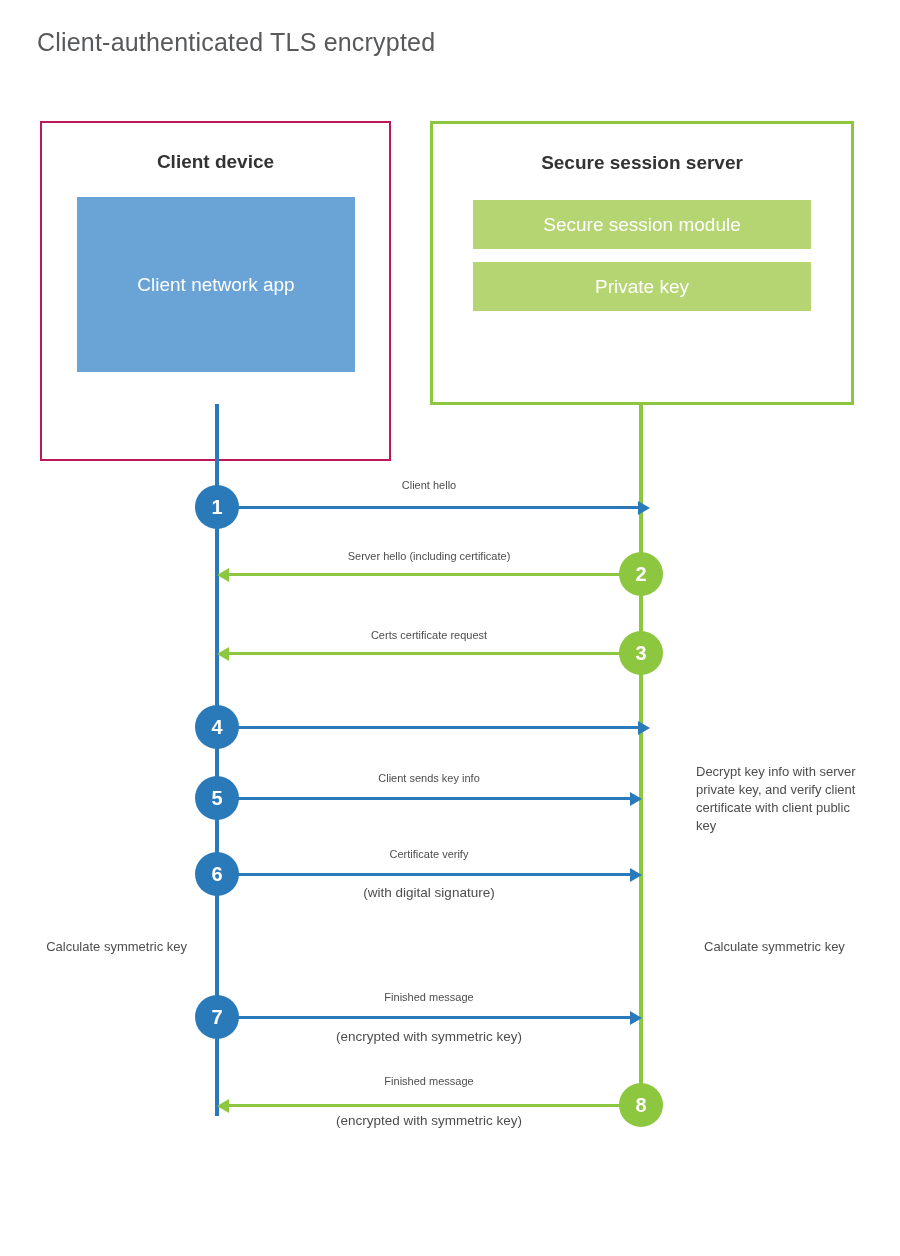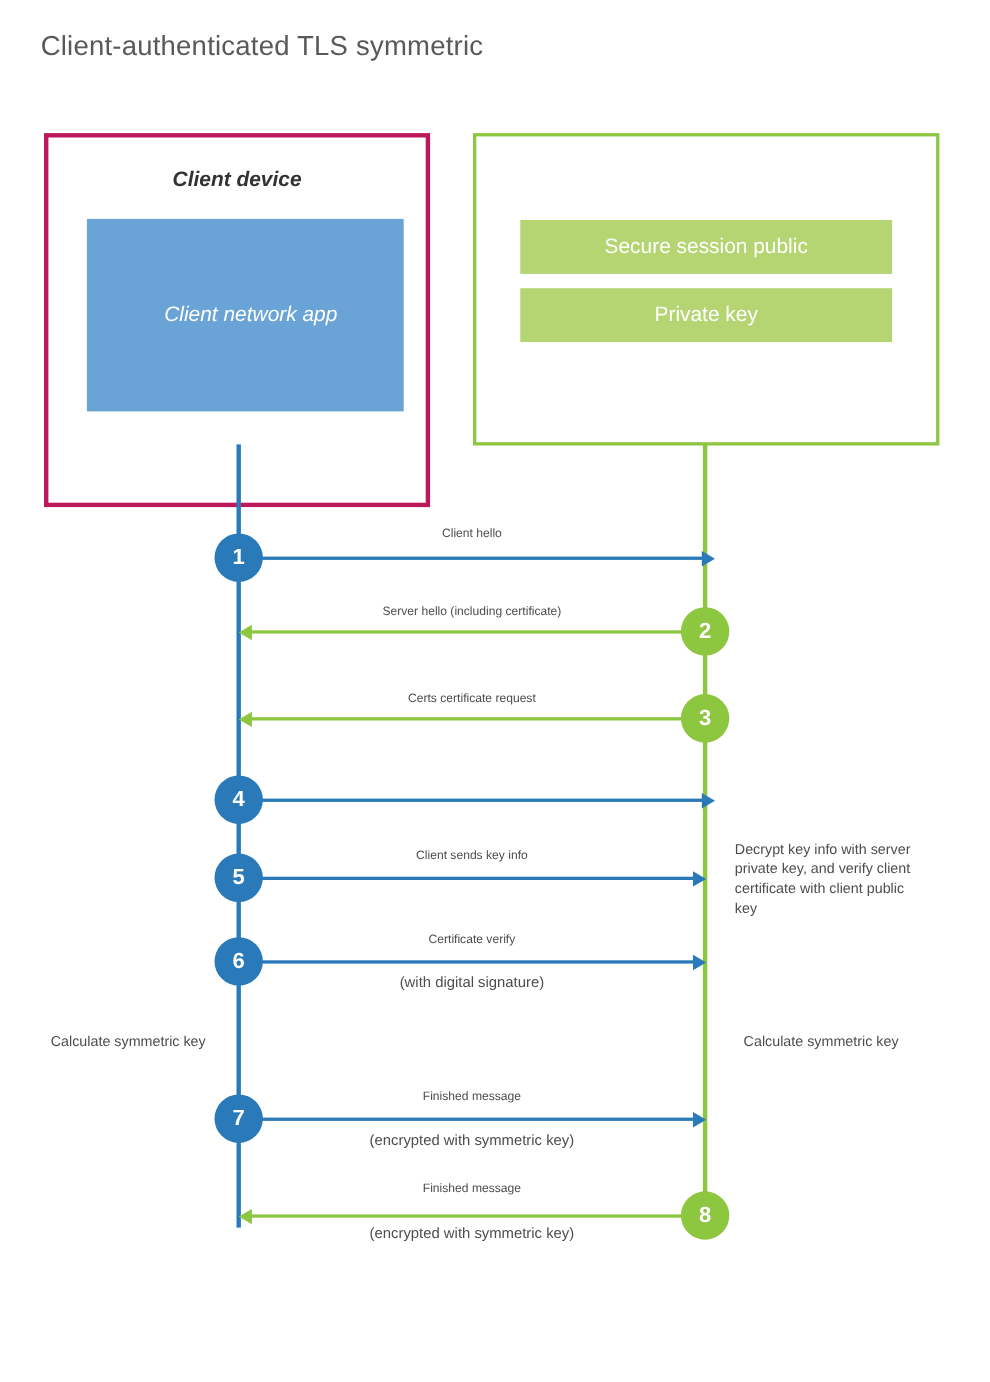--- a/index.html
+++ b/index.html
@@ -35,22 +35,21 @@
   .actor-box {
     position: absolute;
     box-sizing: border-box;
     background: #ffffff;
   }
   .actor-box.client {
     left: 40px;
     top: 121px;
     width: 351px;
     height: 340px;
-    border: 4px solid #be185d;
-    font-style: italic;
+    border: 2px solid #be185d;
   }
   .actor-box.server {
     left: 430px;
     top: 121px;
     width: 424px;
     height: 284px;
     border: 3px solid #8dc63f;
   }
   .actor-title {
     position: absolute;
@@ -70,21 +69,20 @@
     width: 278px;
     height: 175px;
     background: #6aa4d6;
     display: flex;
     align-items: center;
     justify-content: center;
     text-align: center;
     color: #ffffff;
     font-size: 19px;
     line-height: 1.35;
-    padding-left: 10px;
   }
 
   .server-stack {
     position: absolute;
     left: 40px;
     top: 76px;
     width: 338px;
   }
   .server-bar {
     height: 49px;
@@ -173,37 +171,38 @@
   }
 
   
   .side-note {
     position: absolute;
     font-size: 13px;
     line-height: 1.38;
     color: #4d4d4d;
   }
   .side-note.right-align { text-align: right; }
-  .side-note.left-align { text-align: left; }
+  .side-note.left-align { text-align: left; margin-left: 28px; }
 </style>
 </head>
 <body>
 
 <div id="page">
 
-  <div class="page-title">Client-authenticated TLS symmetric</div>
+  <div class="page-title">Client-authenticated TLS encrypted</div>
 
   <div class="actor-box client">
     <div class="actor-title">Client device</div>
     <div class="client-app-rect">Client network app</div>
   </div>
 
   <div class="actor-box server">
+    <div class="actor-title">Secure session server</div>
     <div class="server-stack">
-      <div class="server-bar">Secure session public</div>
+      <div class="server-bar">Secure session module</div>
       <div class="server-bar">Private key</div>
     </div>
   </div>
 
   <div class="lifeline client-line"></div>
   <div class="lifeline server-line"></div>
 
   <div class="msg-label" style="left:217px; top:479px; width:424px;">Client hello</div>
   <div class="arrow blue to-right" style="left:217px; top:506px; width:422px;">
       <span class="head"></span>

